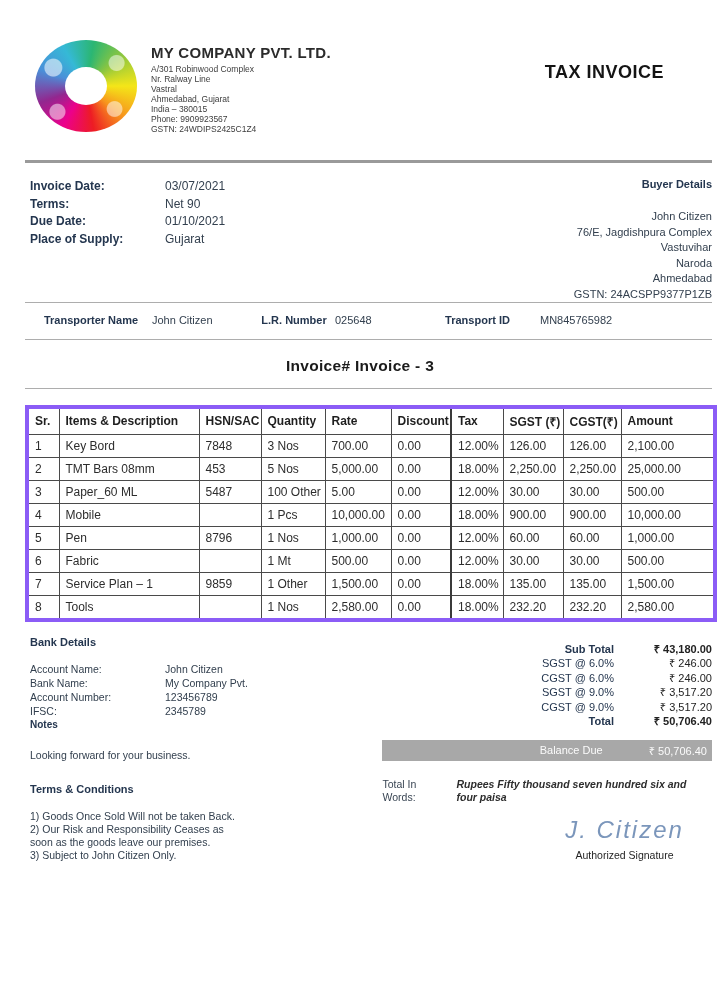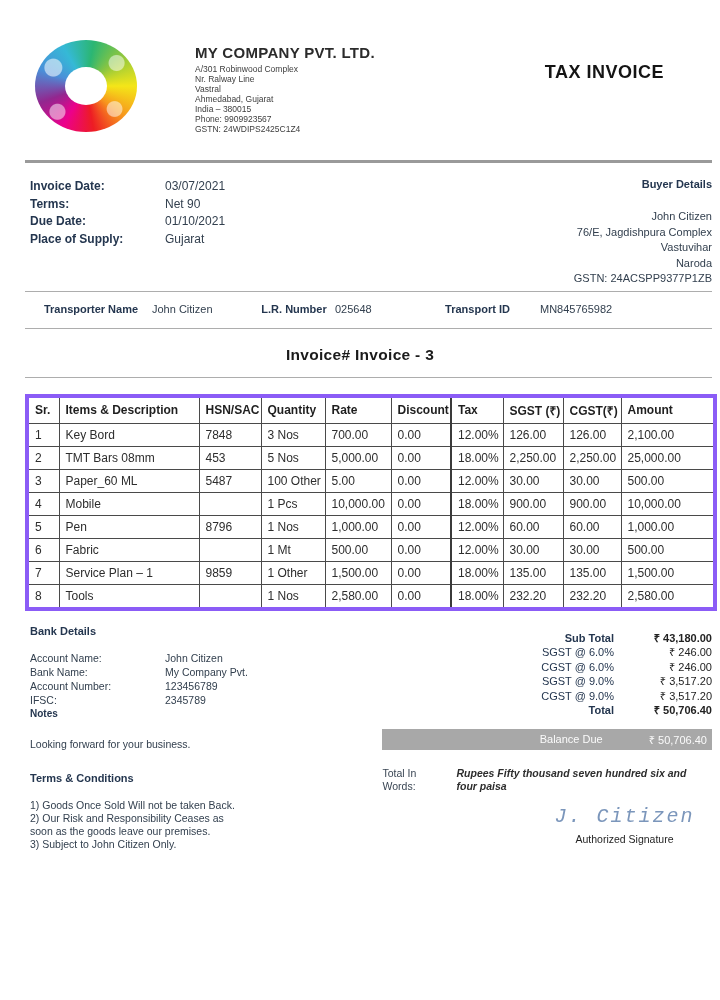--- a/index.html
+++ b/index.html
@@ -22,21 +22,21 @@
     transform:translate(-50%,-50%); border-radius:50%; background:#fff;
   }
   .logo-disc::before {
     content:""; position:absolute; inset:0; border-radius:50%;
     background:
       radial-gradient(circle at 18% 30%, rgba(255,255,255,.55) 0 8%, transparent 9%),
       radial-gradient(circle at 80% 25%, rgba(255,255,255,.5) 0 7%, transparent 8%),
       radial-gradient(circle at 78% 75%, rgba(255,255,255,.5) 0 7%, transparent 8%),
       radial-gradient(circle at 22% 78%, rgba(255,255,255,.5) 0 7%, transparent 8%);
   }
-  .company { padding-top:6px;margin-left:44px; }
+  .company { padding-top:6px; }
   .company-name { font-size:15px; font-weight:bold; color:#2b2b2b; letter-spacing:.3px; margin-bottom:3px; }
   .addr-line { font-size:8.5px; line-height:10px; color:#3d3d3d; }
   .doc-title { margin-left:auto; margin-right:48px; margin-top:24px; font-size:18px;
     font-weight:bold; color:#141414; letter-spacing:.5px; white-space:nowrap; }
   
   .rule-thick { height:3px; background:#9a9a9a; margin:26px 8px 0 25px; }
   .rule-thin  { height:1px; background:#adadad; margin:0 8px; margin-left:25px; }
   
   .info { display:flex; padding:15px 8px 0 30px; min-height:128px; }
   .info-left { width:345px; font-size:12px; }
@@ -87,22 +87,22 @@
   .balance-bar { margin-top:11px; height:21px; background:#a8a8a8; color:#fbfbfb;
     display:flex; align-items:center; justify-content:flex-end; font-size:11px; }
   .bal-lbl { margin-right:46px;padding-left:40px; }
   .bal-val { margin-right:5px; }
   
   .words { display:flex; margin-top:17px; font-size:10.5px; }
   .w-lbl { width:52px; line-height:13px; color:#3a4654; }
   .w-val { margin-left:22px; width:246px; line-height:13px;
     font-weight:bold; font-style:italic; color:#2d2d2d; }
   .signature { margin-top:12px; margin-left:auto; width:175px; text-align:center; }
-  .sig-script { font-family:Liberation Mono, monospace; font-style:italic;
-    font-size:20px; color:#7b96bb; letter-spacing:2px; }
+  .sig-script { font-family:Liberation Sans, sans-serif; font-style:italic;
+    font-size:24px; color:#7b96bb; letter-spacing:2px; }
   .sig-label { margin-top:5px; font-size:10.5px; color:#1f1f1f; }
 </style>
 </head>
 <body>
 
 <div class="page">
 
   <div class="hdr">
     <div class="logo">
       <div class="logo-disc"></div>
@@ -139,20 +139,21 @@
         <span class="i-lbl">Place of Supply:</span><span class="i-val">Gujarat</span>
       </div>
       </div>
     <div class="info-right">
       <div class="buyer-heading">Buyer Details</div>
       <div>
           <div class="buyer-line">John Citizen</div>
           <div class="buyer-line">76/E, Jagdishpura Complex</div>
           <div class="buyer-line">Vastuvihar</div>
           <div class="buyer-line">Naroda</div>
+          <div class="buyer-line">Ahmedabad</div>
           <div class="buyer-line">GSTN: 24ACSPP9377P1ZB</div>
         </div>
     </div>
   </div>
 
   <div class="rule-thin"></div>
 
   <div class="transporter">
     <span class="t-bold t-c1">Transporter Name</span>
     <span class="t-c2">John Citizen</span>

